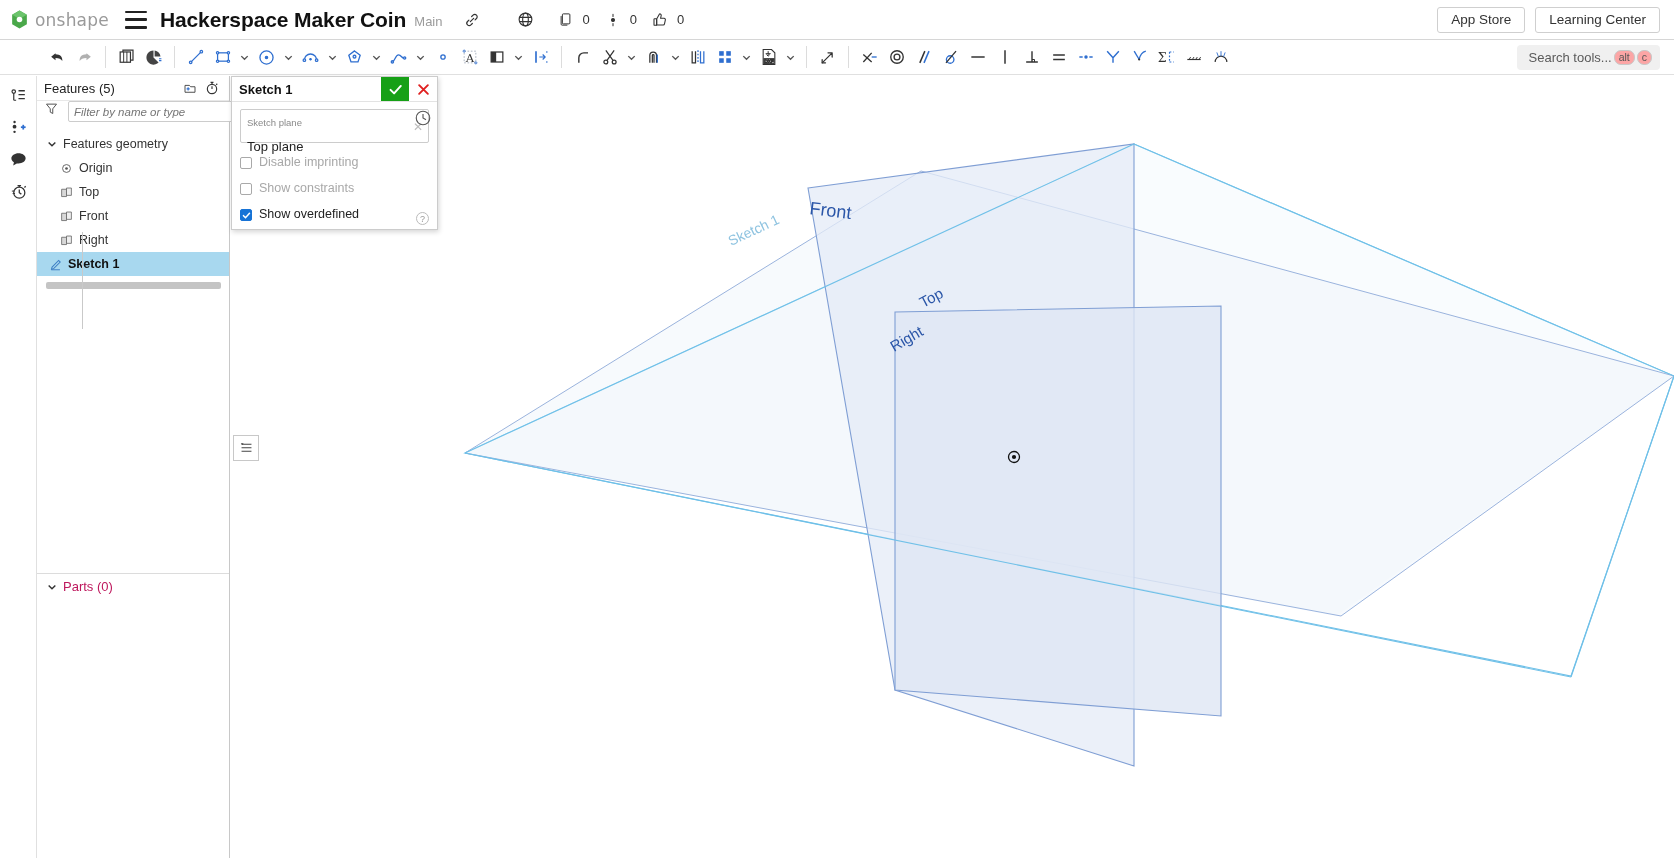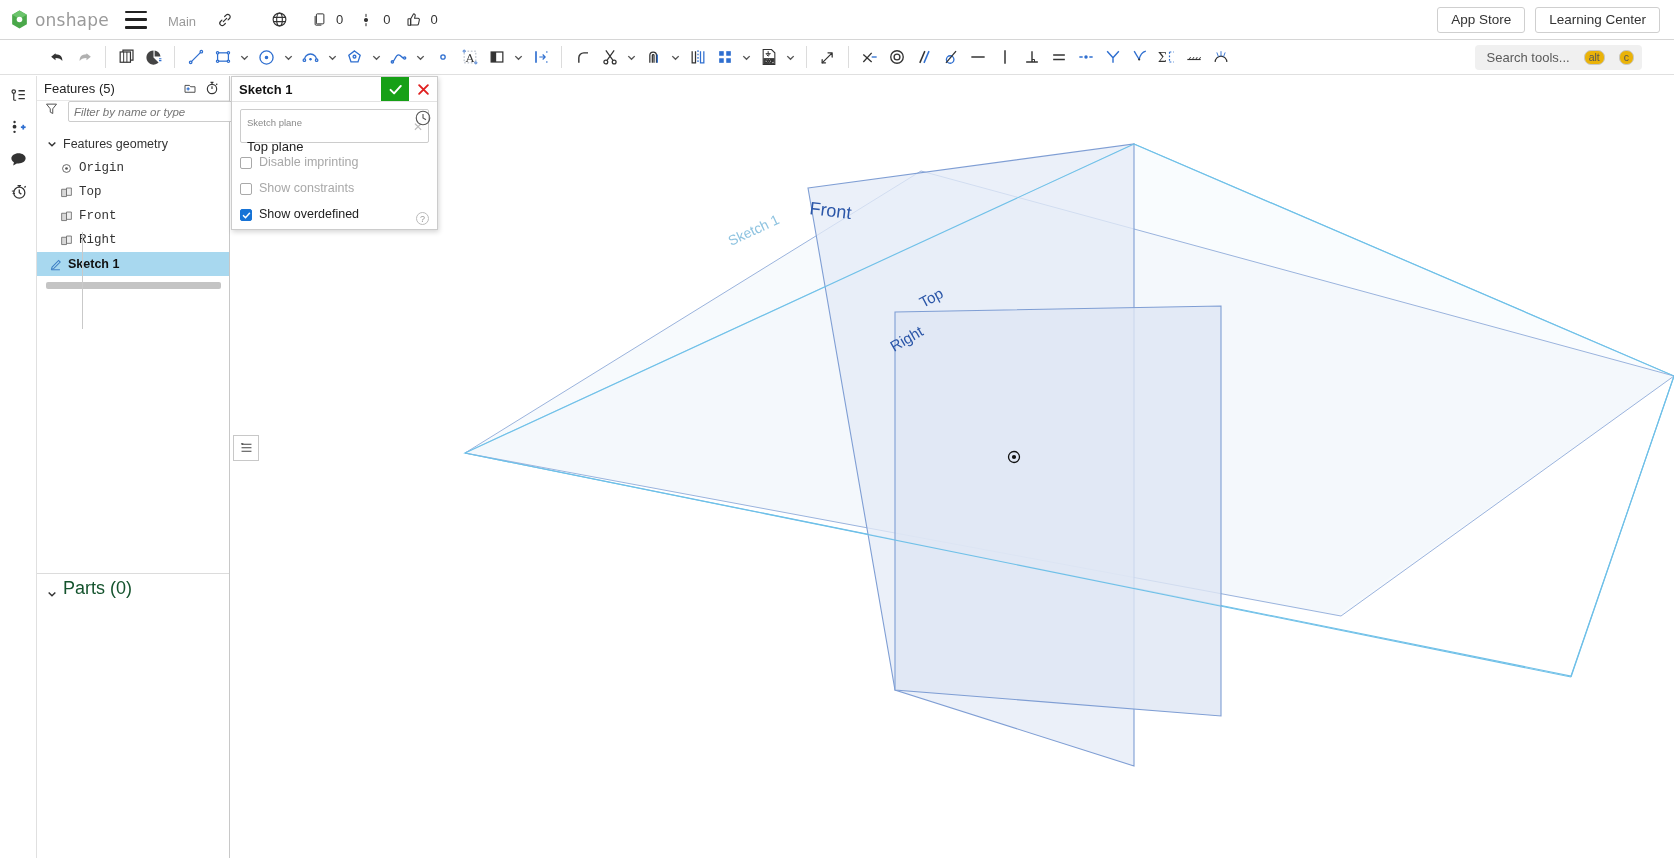--- a/index.html
+++ b/index.html
@@ -98,34 +98,34 @@
   }
   .caret {
     width: 17px; height: 27px;
     display: inline-flex; align-items: center; justify-content: center;
     cursor: pointer;
   }
   .divider {
     width: 1px; height: 22px; background: #dcdcdc; margin: 0 7px;
   }
   #search-tools {
-    position: absolute; right: 32px; top: 5px;
+    position: absolute; right: 14px; top: 5px;
     height: 25px;
     background: #f0f0f0;
     border-radius: 4px;
     display: flex; align-items: center;
     padding: 0 8px 0 12px;
     cursor: text;
-    gap: 14px;
+    gap: 2px;
   }
   #search-tools .st-label { font-size: 13px; color: #5a5a5a; }
   .kbd {
     font-size: 10.5px; color: #555;
     border: 1px solid #c8c8c8; border-radius: 7px;
-    background: #eab308;
+    background: #fca5a5;
     padding: 1px 4px; line-height: 1.1;
   }
 
   
   #rail {
     position: absolute;
     left: 0; top: 76px;
     width: 37px; height: 782px;
     background: #fff;
     border-right: 1px solid #e0e0e0;
@@ -181,42 +181,42 @@
     cursor: pointer;
     color: #333;
     position: relative;
   }
   .tree-row.selected { background: #a8d8ef; font-weight: bold; color: #111; }
   .chev {
     width: 14px; display: inline-flex; align-items: center; justify-content: center;
     color: #444; font-size: 9px;
   }
   .tree-label { margin-left: 4px; }
-  .child { padding-left: 21px; font-family: Liberation Mono, monospace; }
+  .child { padding-left: 21px; }
   .child-icon { width: 17px; display: inline-flex; align-items: center; justify-content: center; }
   #tree-guide {
     position: absolute;
     left: 45px; top: 156px;
     width: 1px; height: 97px;
     background: #c9c9c9;
   }
   #scroll-strip {
     margin: 6px 8px 0 9px;
     height: 7px;
     background: #c4c4c4;
     border-radius: 2px;
   }
   #panel-divider {
     margin-top: 284px;
     height: 1px;
     background: #dcdcdc;
   }
   #parts-row {
-    height: 25px; display: flex; align-items: flex-end; padding-left: 8px;
-    font-size: 18px; color: #14532d; cursor: pointer;
+    height: 25px; display: flex; align-items: center; padding-left: 8px;
+    font-size: 13px; color: #be185d; cursor: pointer;
   }
 
   
   #sketch-dialog {
     position: absolute;
     left: 231px; top: 76px;
     width: 207px;
     background: #fff;
     border: 1px solid #cccccc;
     box-shadow: 1px 2px 5px rgba(0,0,0,.17);
@@ -316,20 +316,21 @@
       <path d="M12 1.8 3.6 6.6l8.4 4.8 8.4-4.8z" fill="#6cc46c"></path>
       <circle cx="12" cy="12" r="3.2" fill="#ffffff"></circle>
     </svg>
   </div>
   <div class="os-word">onshape</div>
   <div class="hamburger">
     <span></span>
       <span></span>
       <span></span>
   </div>
+  <div id="doc-title">Hackerspace Maker Coin</div>
   <div id="doc-branch">Main</div>
 
   <div class="tb-icon" style="margin-left:16px;">
     <svg width="16" height="16" viewBox="0 0 24 24" fill="none" stroke="#333" stroke-width="1.8" stroke-linecap="round">
       <path d="M9.5 14.5 14.5 9.5"></path>
       <path d="M11.5 6.8 13.6 4.7a3.6 3.6 0 0 1 5.1 5.1l-2.1 2.1"></path>
       <path d="M12.5 17.2l-2.1 2.1a3.6 3.6 0 0 1-5.1-5.1l2.1-2.1"></path>
     </svg>
   </div>
 

